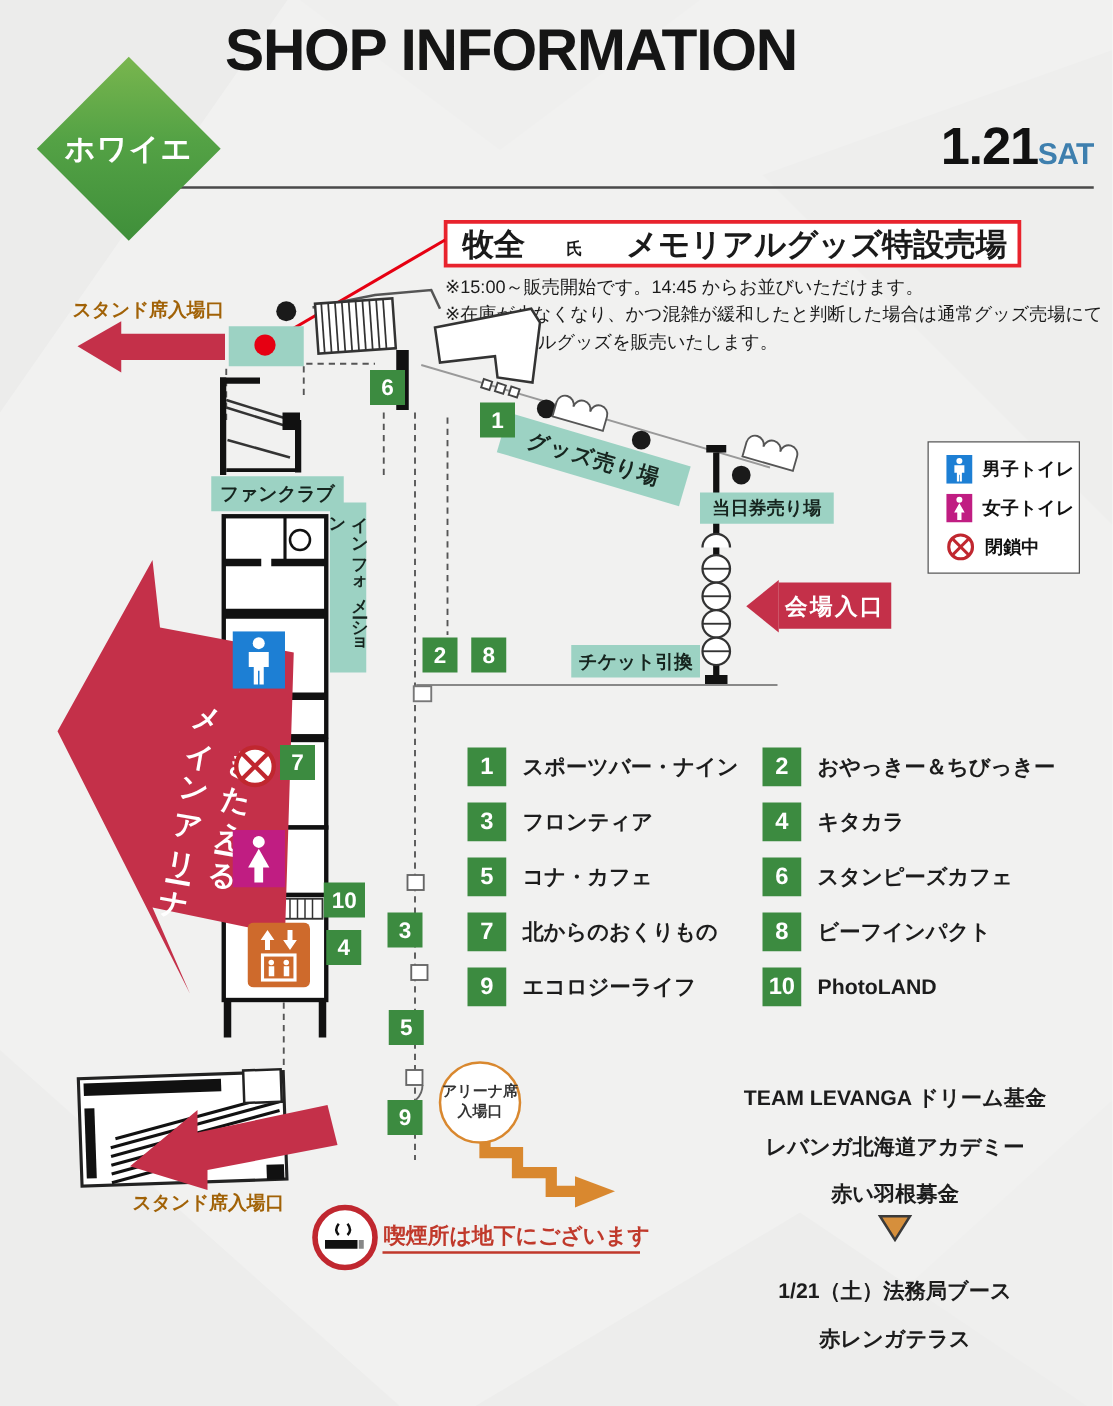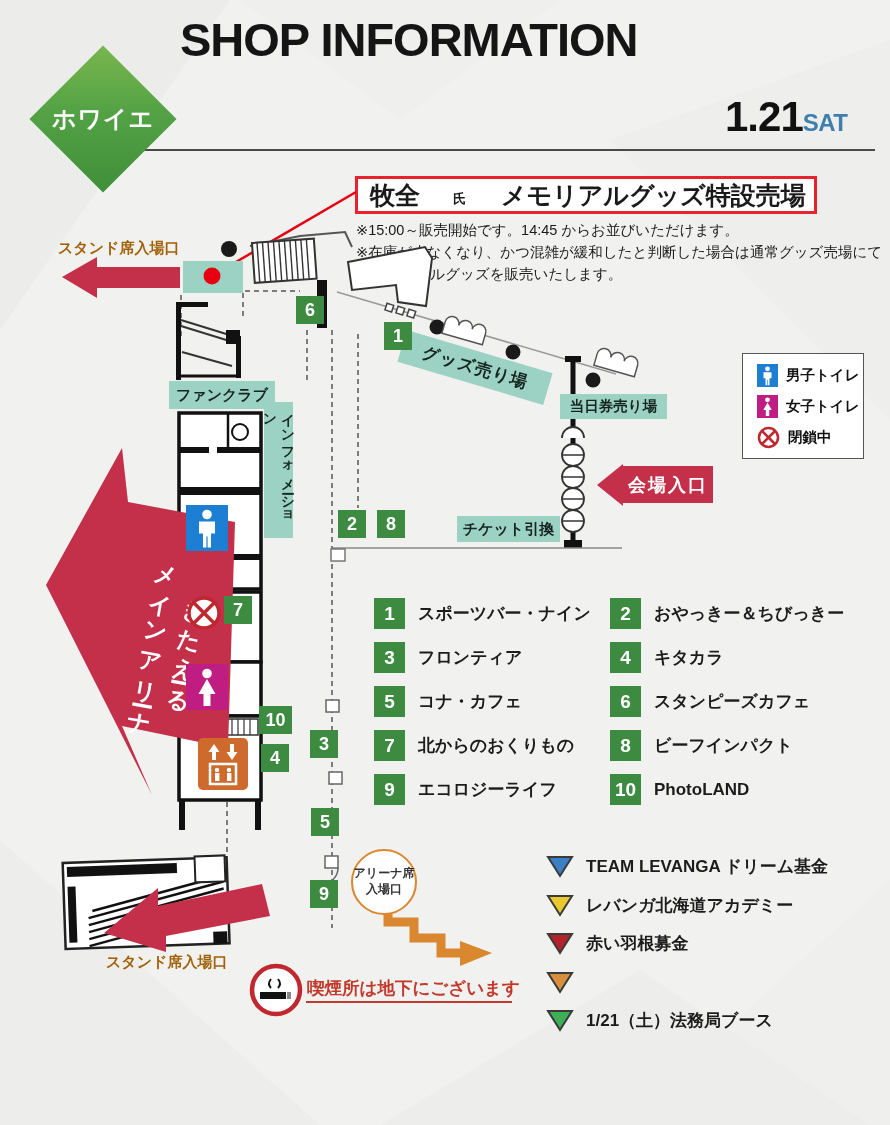--- a/index.html
+++ b/index.html
@@ -11,21 +11,21 @@
   }
   .abs{position:absolute;}
   svg{display:block;}
   
   .title{left:180px; top:12px; font-size:47px; font-weight:bold; letter-spacing:-1px; color:#151515;}
   .diamond{left:51px; top:67px; width:104px; height:104px;
     background:linear-gradient(135deg,#79b64e 0%,#54a245 45%,#3f8f3a 100%);
     transform:rotate(45deg);}
   .diamond span{position:absolute; inset:0; display:flex; align-items:center; justify-content:center;
     transform:rotate(-45deg); color:#fff; font-size:24px; font-weight:bold; letter-spacing:1px;}
-  .date{left:725px; top:93px; width:150px; white-space:nowrap;}
+  .date{left:725px; top:93px; width:150px; text-align:right; white-space:nowrap;}
   .date .d{font-size:42px; font-weight:bold; color:#111; letter-spacing:-1px;}
   .date .day{font-size:24px; font-weight:bold; color:#3e7fae; letter-spacing:-0.5px;}
   .rule{left:120px; top:149px; width:755px; height:2px; background:#4a4a4a;}
   
   .memorial{left:355px; top:176px; width:462px; height:38px; background:#fff;
     border:3px solid #e8232d; display:flex; align-items:center; padding-left:12px; box-sizing:border-box; white-space:nowrap;gap:32px;}
   .memorial .big{font-size:25px; font-weight:bold;}
   .memorial .small{font-size:13px; font-weight:bold; margin:8px 3px 0 1px;}
   .notes{left:356px; top:219px; width:540px; font-size:14.5px; line-height:22px; color:#1a1a1a; white-space:nowrap;}
   .notes .indent{padding-left:15px;}
@@ -65,21 +65,21 @@
   .toilet-row .t-label{font-size:14.5px; font-weight:bold; color:#111; white-space:nowrap;}
   
   .shops-col{position:absolute; width:236px;}
   .shops-left{left:374px; top:598px;} .shops-right{left:610px; top:598px;}
   .shop-row{display:flex; align-items:center; height:31px; margin-bottom:13px;}
   .shop-row .num{width:31px; height:31px; background:#3c8b40; color:#fff; font-size:19px;
     font-weight:bold; display:flex; align-items:center; justify-content:center; flex:0 0 31px;}
   .shop-row .name{margin-left:13px; font-size:17px; font-weight:bold; color:#1c1c1c; white-space:nowrap;}
   
   .booth-legend{left:546px; top:855px; width:340px;}
-  .booth-row{display:flex; align-items:center; gap:12px; margin-bottom:15.5px; height:23px;}
+  .booth-row{display:flex; align-items:center; gap:12px; margin-bottom:15.5px; height:23px;flex-direction:column;}
   .booth-row .b-label{font-size:17px; font-weight:bold; color:#1c1c1c; white-space:nowrap;}
   
   .smoke-text{left:307px; top:976px; font-size:17.5px; font-weight:bold; color:#c0392b; white-space:nowrap;}
   .smoke-line{left:306px; top:1001px; width:206px; height:2px; background:#c0392b;}
 </style>
 </head>
 <body>
 
 <div class="canvas">
 
@@ -465,15 +465,21 @@
         </svg>
       </div>
 
       <div class="booth-row">
         <svg width="28" height="23">
           <polygon points="2,2 26,2 14,21" stroke="#3a3a3a" stroke-width="2" fill="#3faf55"></polygon>
         </svg>
         <span class="b-label">1/21（土）法務局ブース</span>
       </div>
 
+      <div class="booth-row">
+        <svg width="28" height="23">
+          <polygon points="2,2 26,2 14,21" stroke="#3a3a3a" stroke-width="2" fill="#9b8254"></polygon>
+        </svg>
+        <span class="b-label">赤レンガテラス</span>
+      </div>
     </div>
 
 </div>
 
 </body></html>

